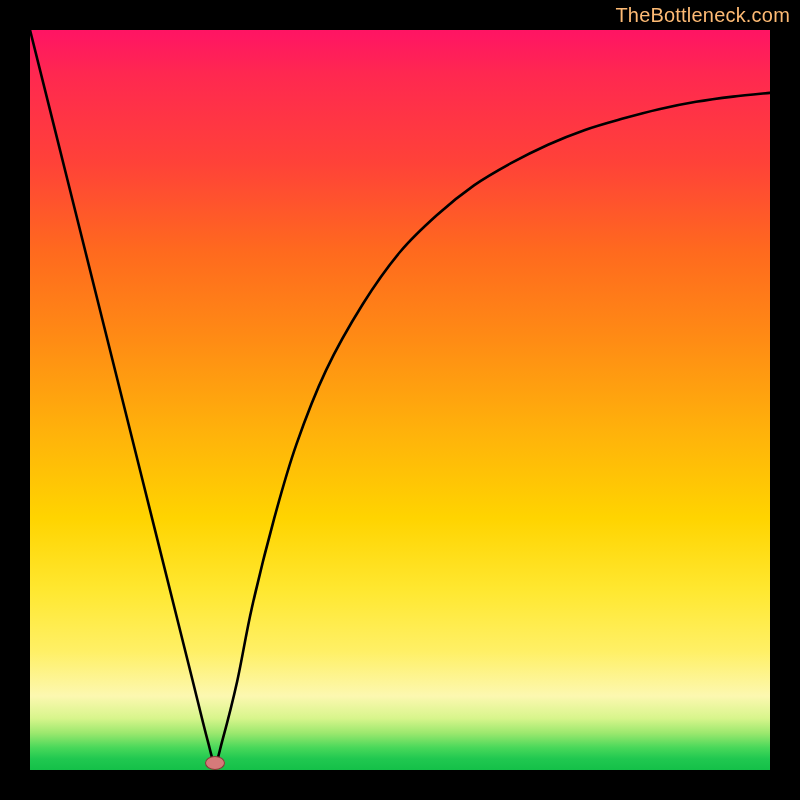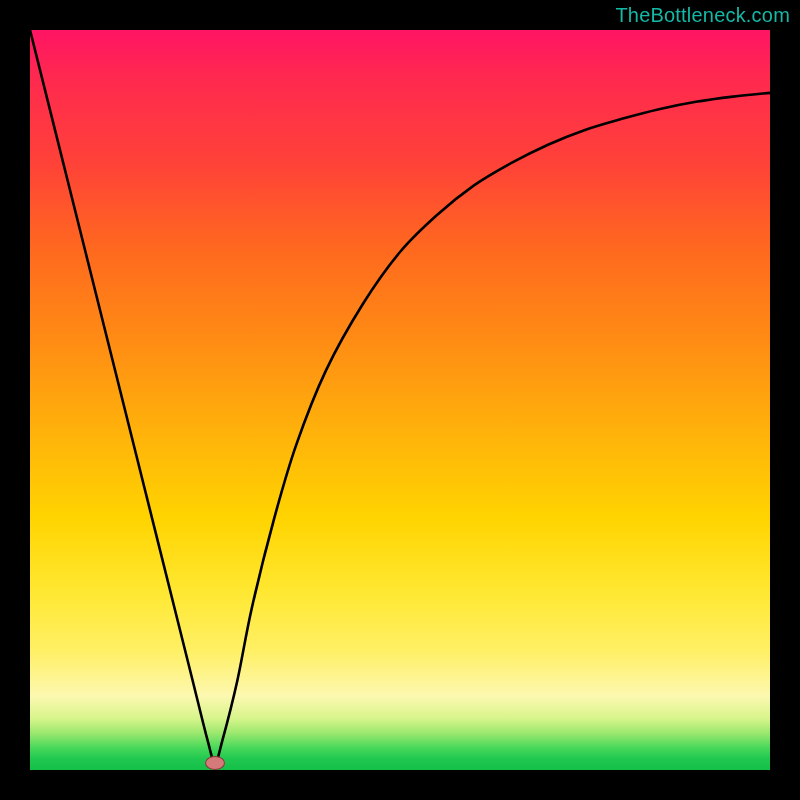--- a/index.html
+++ b/index.html
@@ -14,21 +14,21 @@
   .frame {
     position: relative;
     width: 800px;
     height: 800px;
     background: #000;
   }
   .watermark {
     position: absolute;
     top: 4px;
     right: 10px;
-    color: #14b8a6;
+    color: #fdba74;
     font-size: 20px;
     font-weight: 500;
     letter-spacing: 0.2px;
     z-index: 10;
   }
   .plot-area {
     position: absolute;
     left: 30px;
     top: 30px;
     width: 740px;

